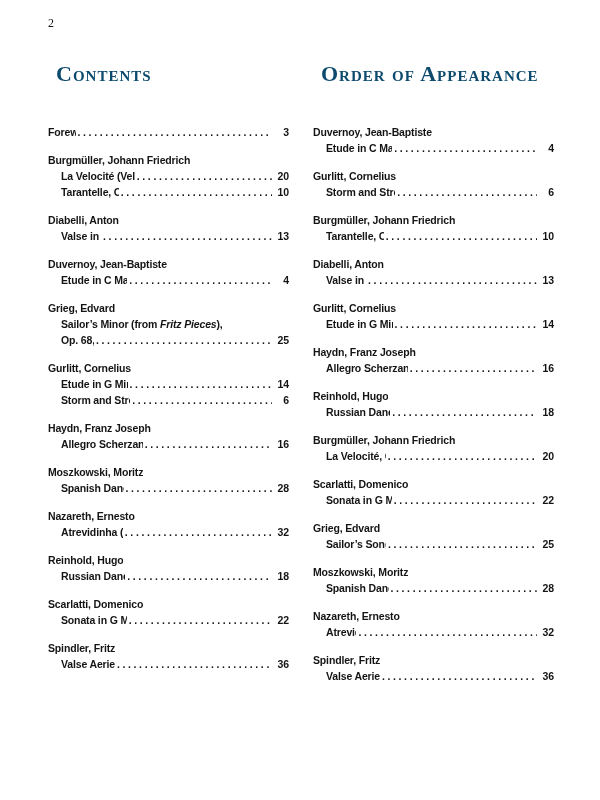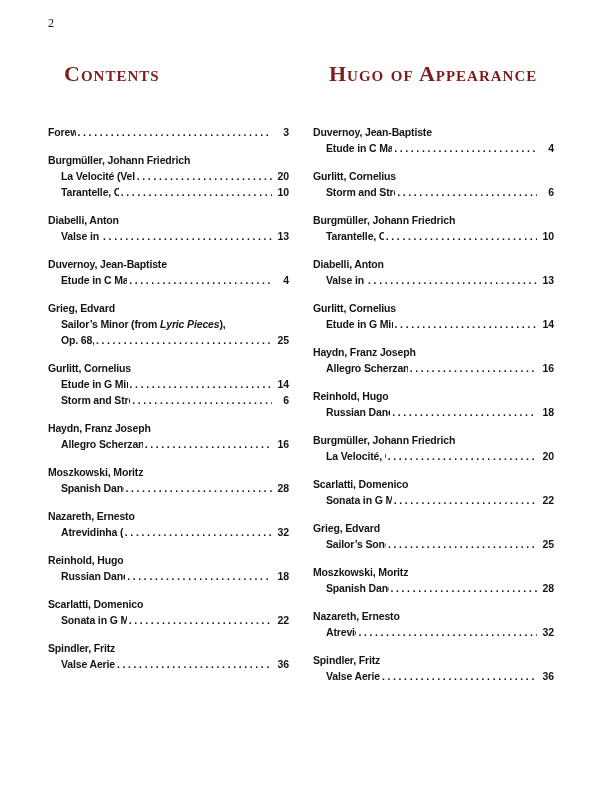--- a/index.html
+++ b/index.html
@@ -33,22 +33,22 @@
     flex: 1 1 0;
     min-width: 0;
   }
   .coltitle {
     font-family: "Liberation Serif", serif;
     font-variant: small-caps;
     font-weight: 700;
     font-size: 22px;
     line-height: 24px;
     letter-spacing: 1px;
-    margin: 0 0 38px 16px;
-    color: #7f1d1d;
+    margin: 0 0 38px 8px;
+    color: #0c4a6e;
     white-space: nowrap;
   }
   .group {
     margin-bottom: 12px;
   }
   .line {
     display: flex;
     align-items: baseline;
     font-size: 10.5px;
     font-weight: 700;
@@ -133,21 +133,21 @@
               <span class="t">Etude in C Major, Op. 120, No. 1</span>
               <span class="dots"></span>
               <span class="pg">4</span>
             </div>
           </div>
           <div class="group">
             <div class="line composer">
               <span class="t">Grieg, Edvard</span>
             </div>
             <div class="line piece">
-              <span class="t"><span>Sailor’s Minor (from </span><span class="ital">Lyric Pieces</span><span>),</span></span>
+              <span class="t"><span>Sailor’s Minor (from </span><span class="ital">Fritz Pieces</span><span>),</span></span>
             </div>
             <div class="line piece">
               <span class="t">Op. 68, No. 1</span>
               <span class="dots"></span>
               <span class="pg">25</span>
             </div>
           </div>
           <div class="group">
             <div class="line composer">
               <span class="t">Gurlitt, Cornelius</span>
@@ -219,21 +219,21 @@
             </div>
             <div class="line piece">
               <span class="t">Valse Aerienne, Op. 148</span>
               <span class="dots"></span>
               <span class="pg">36</span>
             </div>
           </div>
         </div>
     </div>
     <div class="col">
-      <h1 class="coltitle">Hugo of Appearance</h1>
+      <h1 class="coltitle">Order of Appearance</h1>
       <div id="order-list">
           <div class="group">
             <div class="line composer">
               <span class="t">Duvernoy, Jean-Baptiste</span>
             </div>
             <div class="line piece">
               <span class="t">Etude in C Major, Op. 120, No. 1</span>
               <span class="dots"></span>
               <span class="pg">4</span>
             </div>

